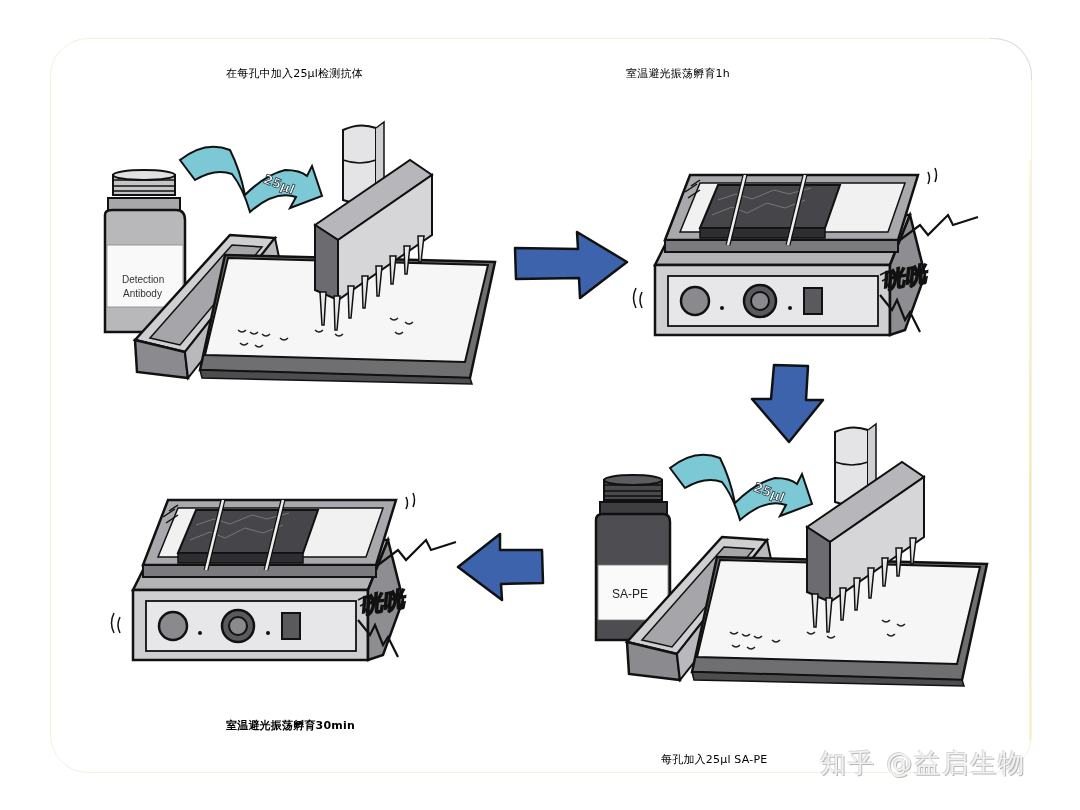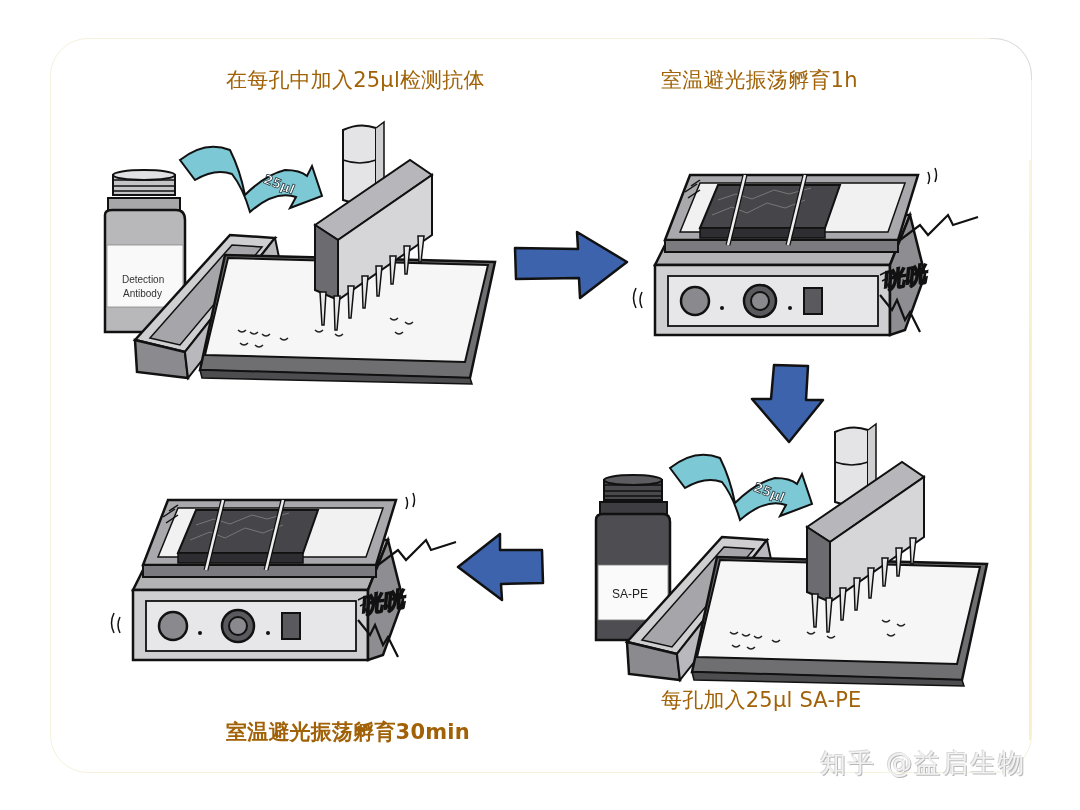--- a/index.html
+++ b/index.html
@@ -9,27 +9,27 @@
       position: absolute; left: 50px; top: 38px; width: 982px; height: 735px;
       border: 1.5px solid #f4f1dc; border-radius: 38px; background: #ffffff;
     }
     .frame-right-edge {
       position: absolute; left: 1029px; top: 160px; width: 2px; height: 580px;
       background: linear-gradient(#fbf6e2, #f5e9b8 60%, #f9f0cc);
     }
     .frame-tr { position: absolute; left: 990px; top: 38px; width: 42px; height: 42px;
       border-top: 1.5px solid #dcdce0; border-right: 1.5px solid #dcdce0; border-top-right-radius: 38px; }
     .caption {
-      position: absolute; color: #a16207; font-size: 21px; letter-spacing: 0.2px;
+      position: absolute; color: #000000; font-size: 11px; letter-spacing: 0.2px;
       white-space: nowrap; font-family: "DejaVu Sans", sans-serif;
     }
     #cap1 { left: 226px; top: 66px; }
-    #cap2 { left: 661px; top: 66px; }
+    #cap2 { left: 626px; top: 66px; }
     #cap3 { left: 226px; top: 718px; font-weight: bold; }
-    #cap4 { left: 661px; top: 686px; }
+    #cap4 { left: 661px; top: 752px; }
     svg.art { position: absolute; left: 0; top: 0; width: 1080px; height: 810px; }
     .lbl { font-family: "Liberation Sans", sans-serif; font-size: 10px; fill: #333; }
     .lbl2 { font-family: "Liberation Sans", sans-serif; font-size: 12px; fill: #222; }
     .watermark {
       position: absolute; left: 820px; top: 746px; font-size: 26px; color: #f2f2f2;
       font-family: "DejaVu Sans", sans-serif; letter-spacing: 2px;
       text-shadow: 1px 1px 0 #b8b8b8, -1px -1px 0 #d8d8d8; white-space: nowrap; text-align: center;
     }
     .sound { font-family: "DejaVu Sans", sans-serif; font-weight: bold; font-style: italic; font-size: 22px;
       fill: #6a6a6a; stroke: #111; stroke-width: 1.3px; }

